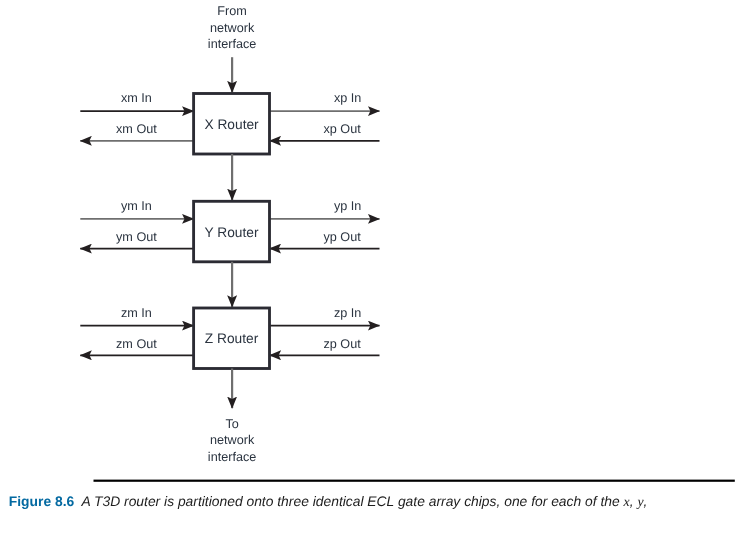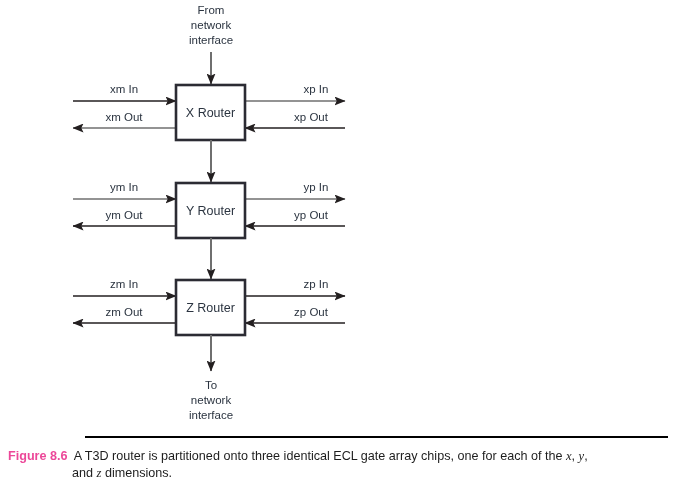--- a/index.html
+++ b/index.html
@@ -57,24 +57,25 @@
     left: 8px;
     top: 12px;
     width: 662px;
     font-family: "Liberation Sans", sans-serif;
     font-size: 12.6px;
     line-height: 17px;
     color: #1d1d1d;
   }
   .caption-label {
     font-weight: bold;
-    color: #ec4899;
+    color: #0369a1;
   }
   .caption-text {
     font-weight: normal;
+    font-style: italic;
   }
   .mathvar {
     font-family: "Liberation Serif", serif;
     font-style: italic;
     font-size: 12.6px;
   }
   .cap-indent {
     display: block;
     padding-left: 64px;
     text-indent: 0;
@@ -165,17 +166,16 @@
       <text class="dgm-text" x="211" y="389" text-anchor="middle">To</text>
       <text class="dgm-text" x="211" y="404" text-anchor="middle">network</text>
       <text class="dgm-text" x="211" y="419" text-anchor="middle">interface</text>
     </g>
   </svg>
 
   <div class="caption-block">
     <div class="caption-rule"></div>
     <div class="caption-body">
       <span class="caption-label">Figure 8.6</span><span class="caption-text">&nbsp; </span><span class="caption-text">A T3D router is partitioned onto three identical ECL gate array chips, one for each of the </span><span class="mathvar">x</span><span class="caption-text">, </span><span class="mathvar">y</span><span class="caption-text">,</span>
-      <span class="cap-indent"><span class="caption-text">and </span><span class="mathvar">z</span><span class="caption-text"> dimensions.</span></span>
     </div>
   </div>
 
 </div>
 
 </body></html>

